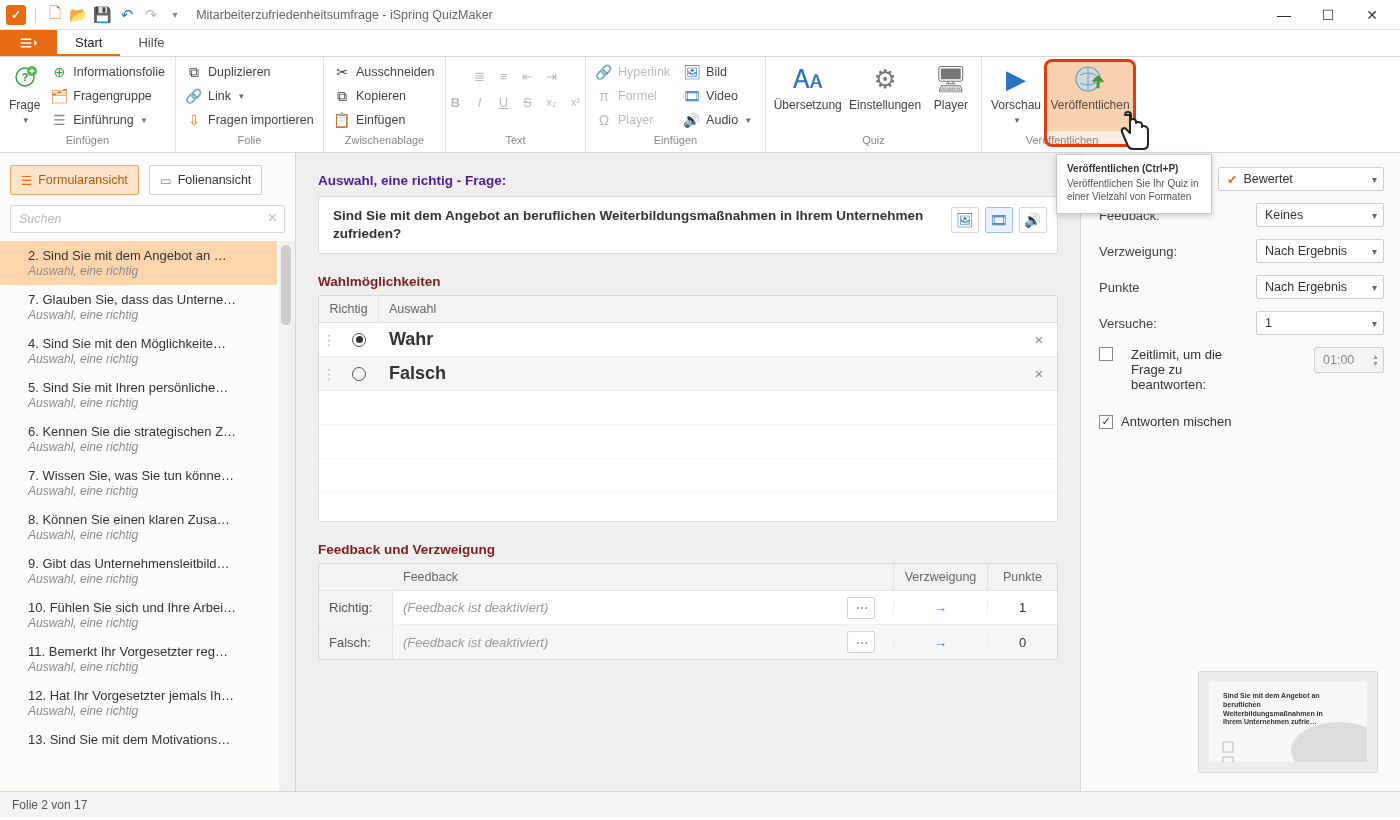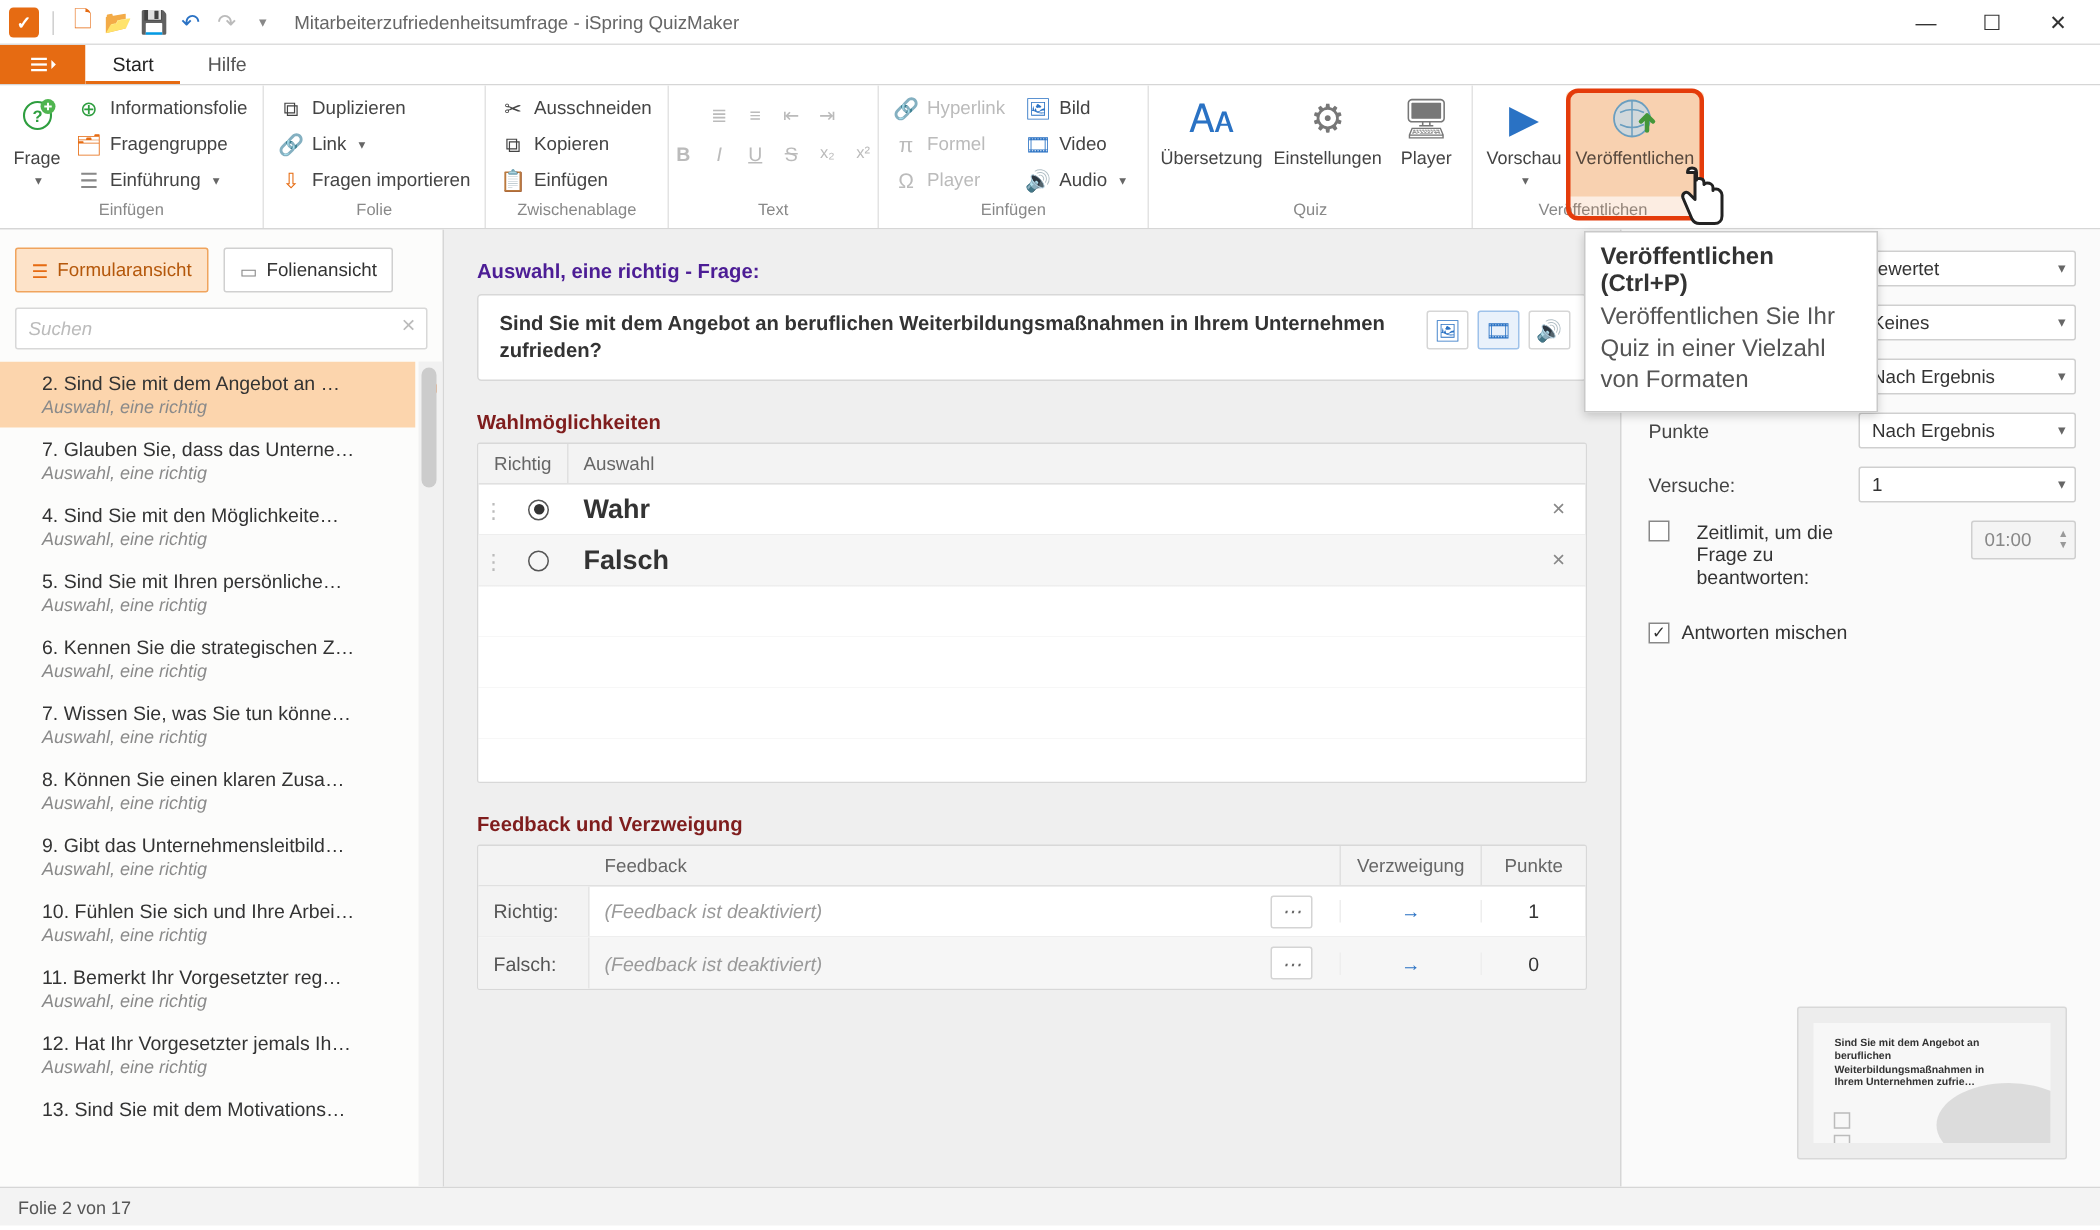--- a/index.html
+++ b/index.html
@@ -92,35 +92,35 @@
   .fb-row .c1 { width:74px; padding:0 10px; color:#555; background:#f3f3f3; align-self:stretch; display:flex; align-items:center; border-right:1px solid #e5e5e5;}
   .fb-row .c2 { flex:1; padding:0 10px; color:#9a9a9a; font-style:italic; display:flex; align-items:center; gap:8px;}
   .fb-row .more { width:28px; height:22px; border:1px solid #d4d4d4; border-radius:2px; display:flex; align-items:center; justify-content:center; margin-left:auto; margin-right:8px; color:#666; background:#fff;}
   .fb-row .c3 { width:94px; text-align:center; border-left:1px solid #eee; color:#2a72c4; font-weight:bold;}
   .fb-row .c4 { width:70px; text-align:center; border-left:1px solid #eee; }
 
   
   .right-pane { width:320px; border-left:1px solid #d6d6d6; background:#fafafa; padding:14px 16px 10px 18px; position:relative; }
   .prop-row { display:flex; align-items:center; margin-bottom:12px; font-size:13px; }
   .prop-label { flex:1; color:#444; }
-  .prop-select { width:145px; height:24px; border:1px solid #cfcfcf; background:#fff; display:flex; align-items:center; justify-content:space-between; padding:0 6px 0 8px; font-size:12.5px; border-radius:2px; }
+  .prop-select { width:128px; height:24px; border:1px solid #cfcfcf; background:#fff; display:flex; align-items:center; justify-content:space-between; padding:0 6px 0 8px; font-size:12.5px; border-radius:2px; }
   .prop-select .dd { font-size:10px; color:#666; }
   .prop-wide { width:170px; }
   .chk { width:14px; height:14px; border:1px solid #888; display:inline-flex; align-items:center; justify-content:center; margin-right:8px; font-size:11px; color:#333; background:#fff;}
   .chk.checked::after { content:"✓"; }
   .time-row { display:flex; align-items:flex-start; gap:10px; font-size:13px; margin-top:4px; }
   .time-box { width:70px; height:26px; border:1px solid #cfcfcf; display:flex; align-items:center; padding:0 4px 0 8px; font-size:12.5px; color:#888; background:#f4f4f4; border-radius:2px; justify-content:space-between;margin-left:45px;}
   .spin { display:flex; flex-direction:column; font-size:7px; line-height:7px; color:#999; }
 
   .thumb { position:absolute; right:22px; bottom:18px; width:180px; height:102px; border:1px solid #d8d8d8; background:#ededed; border-radius:2px; overflow:hidden; }
   .thumb-inner { position:absolute; inset:10px; background:#f7f7f7; }
   .thumb-text { position:absolute; left:14px; top:10px; font-size:7px; line-height:1.25; color:#333; font-weight:600; width:100px; }
 
   
-  .tooltip { position:absolute; top:154px; left:1056px; width:196px; background:#fff; border:1px solid #c9c9c9; box-shadow:0 2px 6px rgba(0,0,0,0.18); padding:8px 10px 10px 10px; font-size:16px; z-index:50; }
+  .tooltip { position:absolute; top:154px; left:1056px; width:156px; background:#fff; border:1px solid #c9c9c9; box-shadow:0 2px 6px rgba(0,0,0,0.18); padding:8px 10px 10px 10px; font-size:10px; z-index:50; }
   .tooltip .tt-title { font-weight:600; color:#333; margin-bottom:3px; }
   .tooltip .tt-body { color:#555; line-height:1.3; }
 
   
   .pub-highlight { position:absolute; top:-2px; left:0; width:92px; height:88px; border:3px solid #e43b0a; border-radius:8px; background:rgba(230,107,18,0.12); pointer-events:none; }
   .cursor-hand { position:absolute; top:48px; left:72px; z-index:60; }
 
   
   .statusbar { height:26px; border-top:1px solid #d6d6d6; background:#f3f3f3; display:flex; align-items:center; padding:0 12px; font-size:12px; color:#555; }
 

